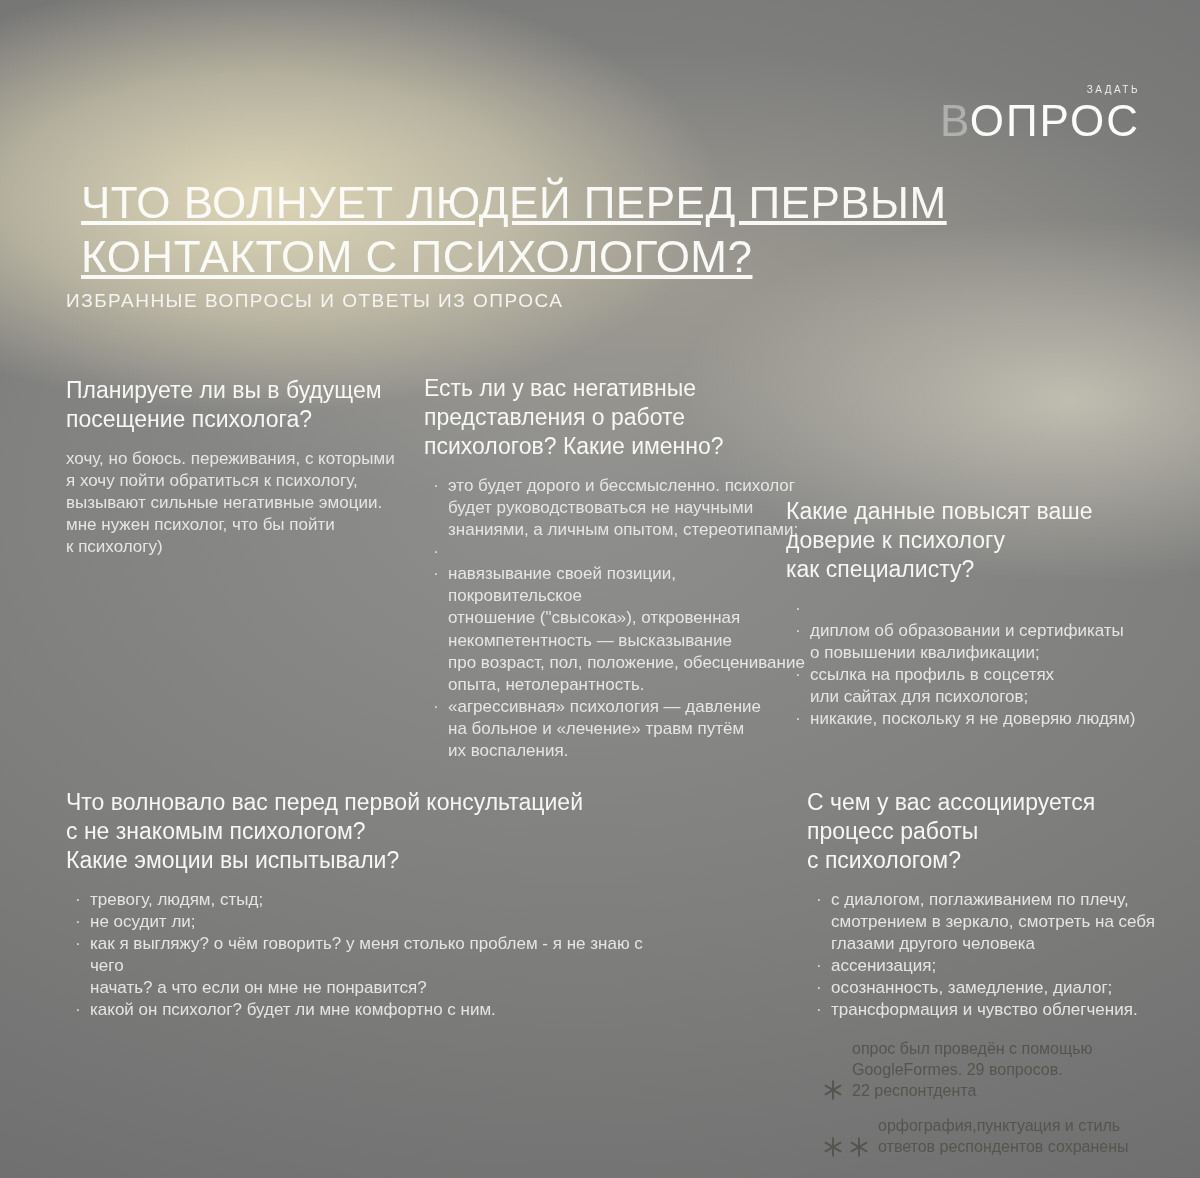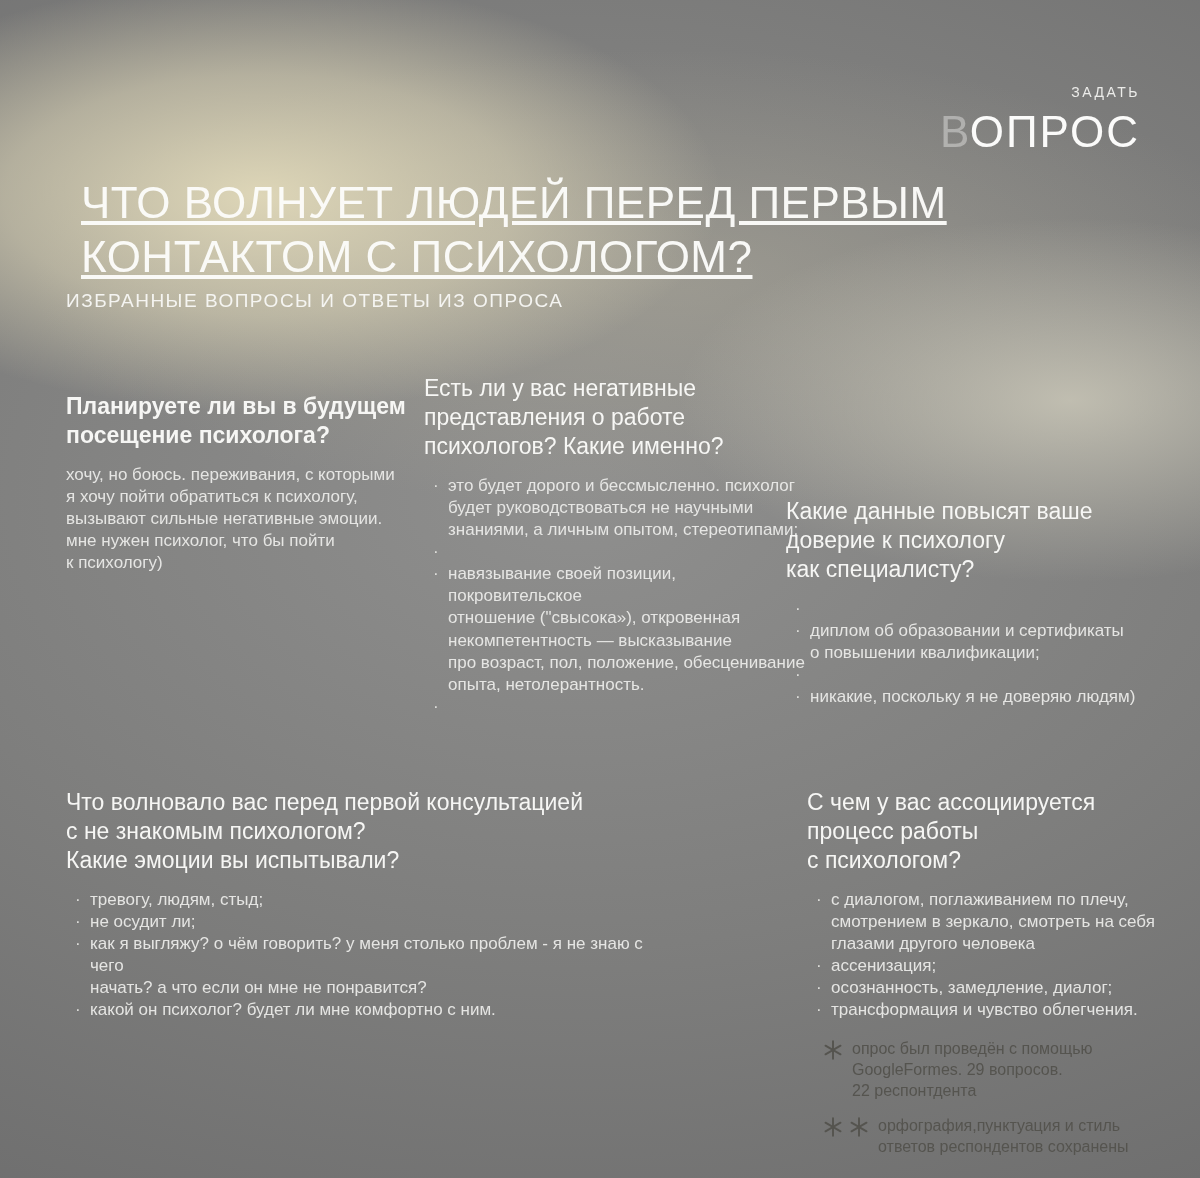--- a/index.html
+++ b/index.html
@@ -14,24 +14,24 @@
       radial-gradient(ellipse 640px 300px at 260px 195px, rgba(226,218,186,0.95) 0%, rgba(226,218,186,0.55) 40%, rgba(226,218,186,0) 72%),
       radial-gradient(ellipse 560px 260px at 1070px 400px, rgba(202,199,184,0.85) 0%, rgba(202,199,184,0) 70%),
       radial-gradient(ellipse 900px 330px at 660px 280px, rgba(182,177,158,0.45) 0%, rgba(182,177,158,0) 70%),
       radial-gradient(ellipse 1250px 820px at 48% 42%, #8f8f8e 0%, #7e7e7d 55%, #6e6e6e 100%);
   }
   .abs { position: absolute; }
 
   
   .logo { right: 60px; top: 84px; text-align: right; color: #f2f2f0; }
   .logo-tagline {
-    font-size: 14px;
+    font-size: 10px;
     letter-spacing: 2.5px;
     color: rgba(245,245,243,0.92);
-    margin-bottom: 10px;
+    margin-bottom: 4px;
   }
   .logo-word {
     font-size: 44px;
     font-weight: 400;
     letter-spacing: 2px;
     line-height: 1;
     color: #fbfbfa;
   }
   .logo-word .faded { opacity: 0.38; }
 
@@ -89,21 +89,21 @@
   .sec-1 { left: 66px;  top: 376px; width: 352px; }
   .sec-2 { left: 424px; top: 374px; width: 390px; }
   .sec-3 { left: 786px; top: 497px; width: 372px; }
   .sec-4 { left: 66px;  top: 788px; width: 600px; }
   .sec-5 { left: 807px; top: 788px; width: 372px; }
 
   
   .footnotes { left: 822px; top: 1038px; width: 378px; }
   .footnote {
     display: flex;
-    align-items: flex-start;
+    align-items: flex-end;
     margin-bottom: 14px;
   }
   .footnote-markers { display: flex; gap: 4px; flex: 0 0 auto; padding-top: 1px; }
   .asterisk { width: 22px; height: 22px; display: block; }
   .footnote-text {
     margin-left: 8px;
     font-size: 16px;
     line-height: 1.32;
     color: #55544f;
     white-space: pre-line;
@@ -117,21 +117,21 @@
   <div class="abs logo">
     <div class="logo-tagline">ЗАДАТЬ</div>
     <div class="logo-word"><span class="faded">В</span><span>ОПРОС</span></div>
   </div>
 
   <h1 class="abs title" style="margin:16px; font-weight:400;text-decoration:underline;">ЧТО ВОЛНУЕТ ЛЮДЕЙ ПЕРЕД ПЕРВЫМ
 КОНТАКТОМ С ПСИХОЛОГОМ?</h1>
   <div class="abs subtitle">ИЗБРАННЫЕ ВОПРОСЫ И ОТВЕТЫ ИЗ ОПРОСА</div>
 
   <div class="abs section sec-1">
-    <h2 class="question" style="font-weight:700;margin-top:16px;">Планируете ли вы в будущем
+    <h2 class="question" style="font-weight:400;">Планируете ли вы в будущем
 посещение психолога?</h2>
     <p class="answer">хочу, но боюсь. переживания, с которыми
 я хочу пойти обратиться к психологу,
 вызывают сильные негативные эмоции.
 мне нужен психолог, что бы пойти
 к психологу)</p>
   </div>
 
   <div class="abs section sec-2">
     <h2 class="question" style="font-weight:400;">Есть ли у вас негативные
@@ -150,39 +150,44 @@
       <li>
           <span class="dot">·</span>
           <span class="bullet-text">навязывание своей позиции, покровительское
 отношение ("свысока»), откровенная
 некомпетентность — высказывание
 про возраст, пол, положение, обесценивание
 опыта, нетолерантность.</span>
         </li>
       <li>
           <span class="dot">·</span>
+          <span class="bullet-text">«агрессивная» психология — давление
+на больное и «лечение» травм путём
+их воспаления.</span>
         </li>
     </ul>
   </div>
 
   <div class="abs section sec-3">
     <h2 class="question" style="font-weight:400;">Какие данные повысят ваше
 доверие к психологу
 как специалисту?</h2>
     <ul class="bullets">
       <li>
           <span class="dot">·</span>
         </li>
       <li>
           <span class="dot">·</span>
           <span class="bullet-text">диплом об образовании и сертификаты
 о повышении квалификации;</span>
         </li>
       <li>
           <span class="dot">·</span>
+          <span class="bullet-text">ссылка на профиль в соцсетях
+или сайтах для психологов;</span>
         </li>
       <li>
           <span class="dot">·</span>
           <span class="bullet-text">никакие, поскольку я не доверяю людям)</span>
         </li>
     </ul>
   </div>
 
   <div class="abs section sec-4">
     <h2 class="question" style="font-weight:400;">Что волновало вас перед первой консультацией

